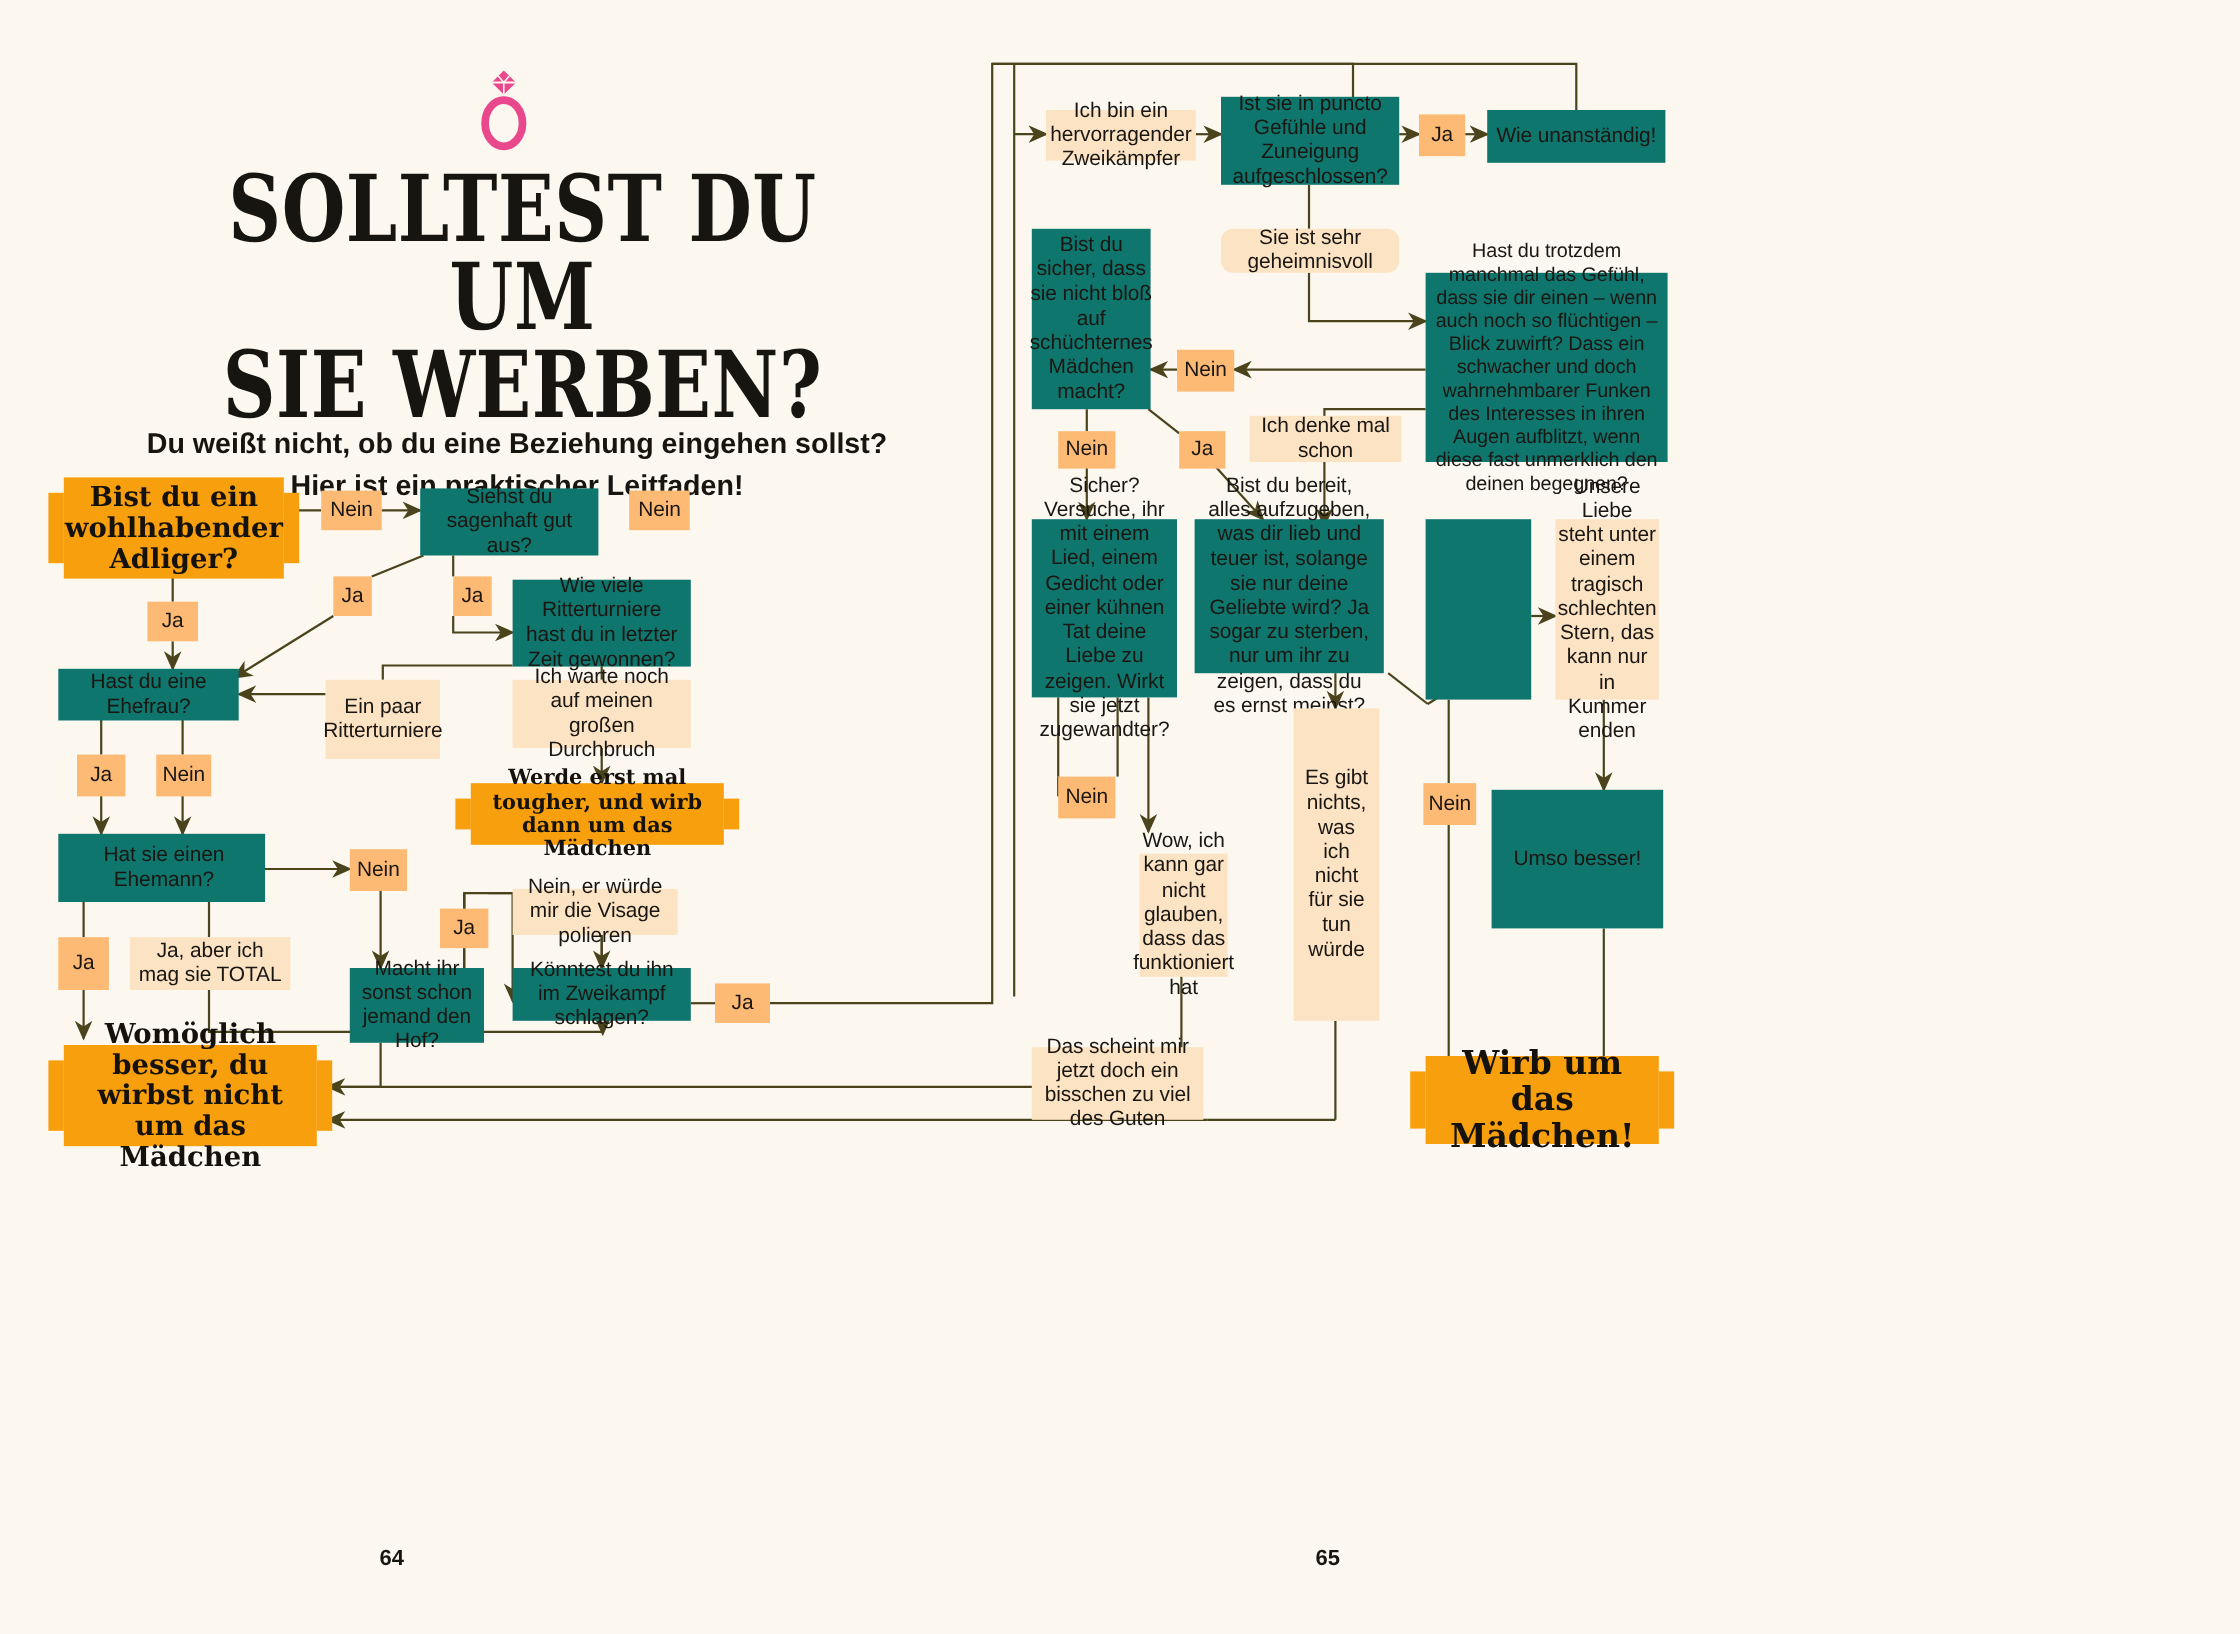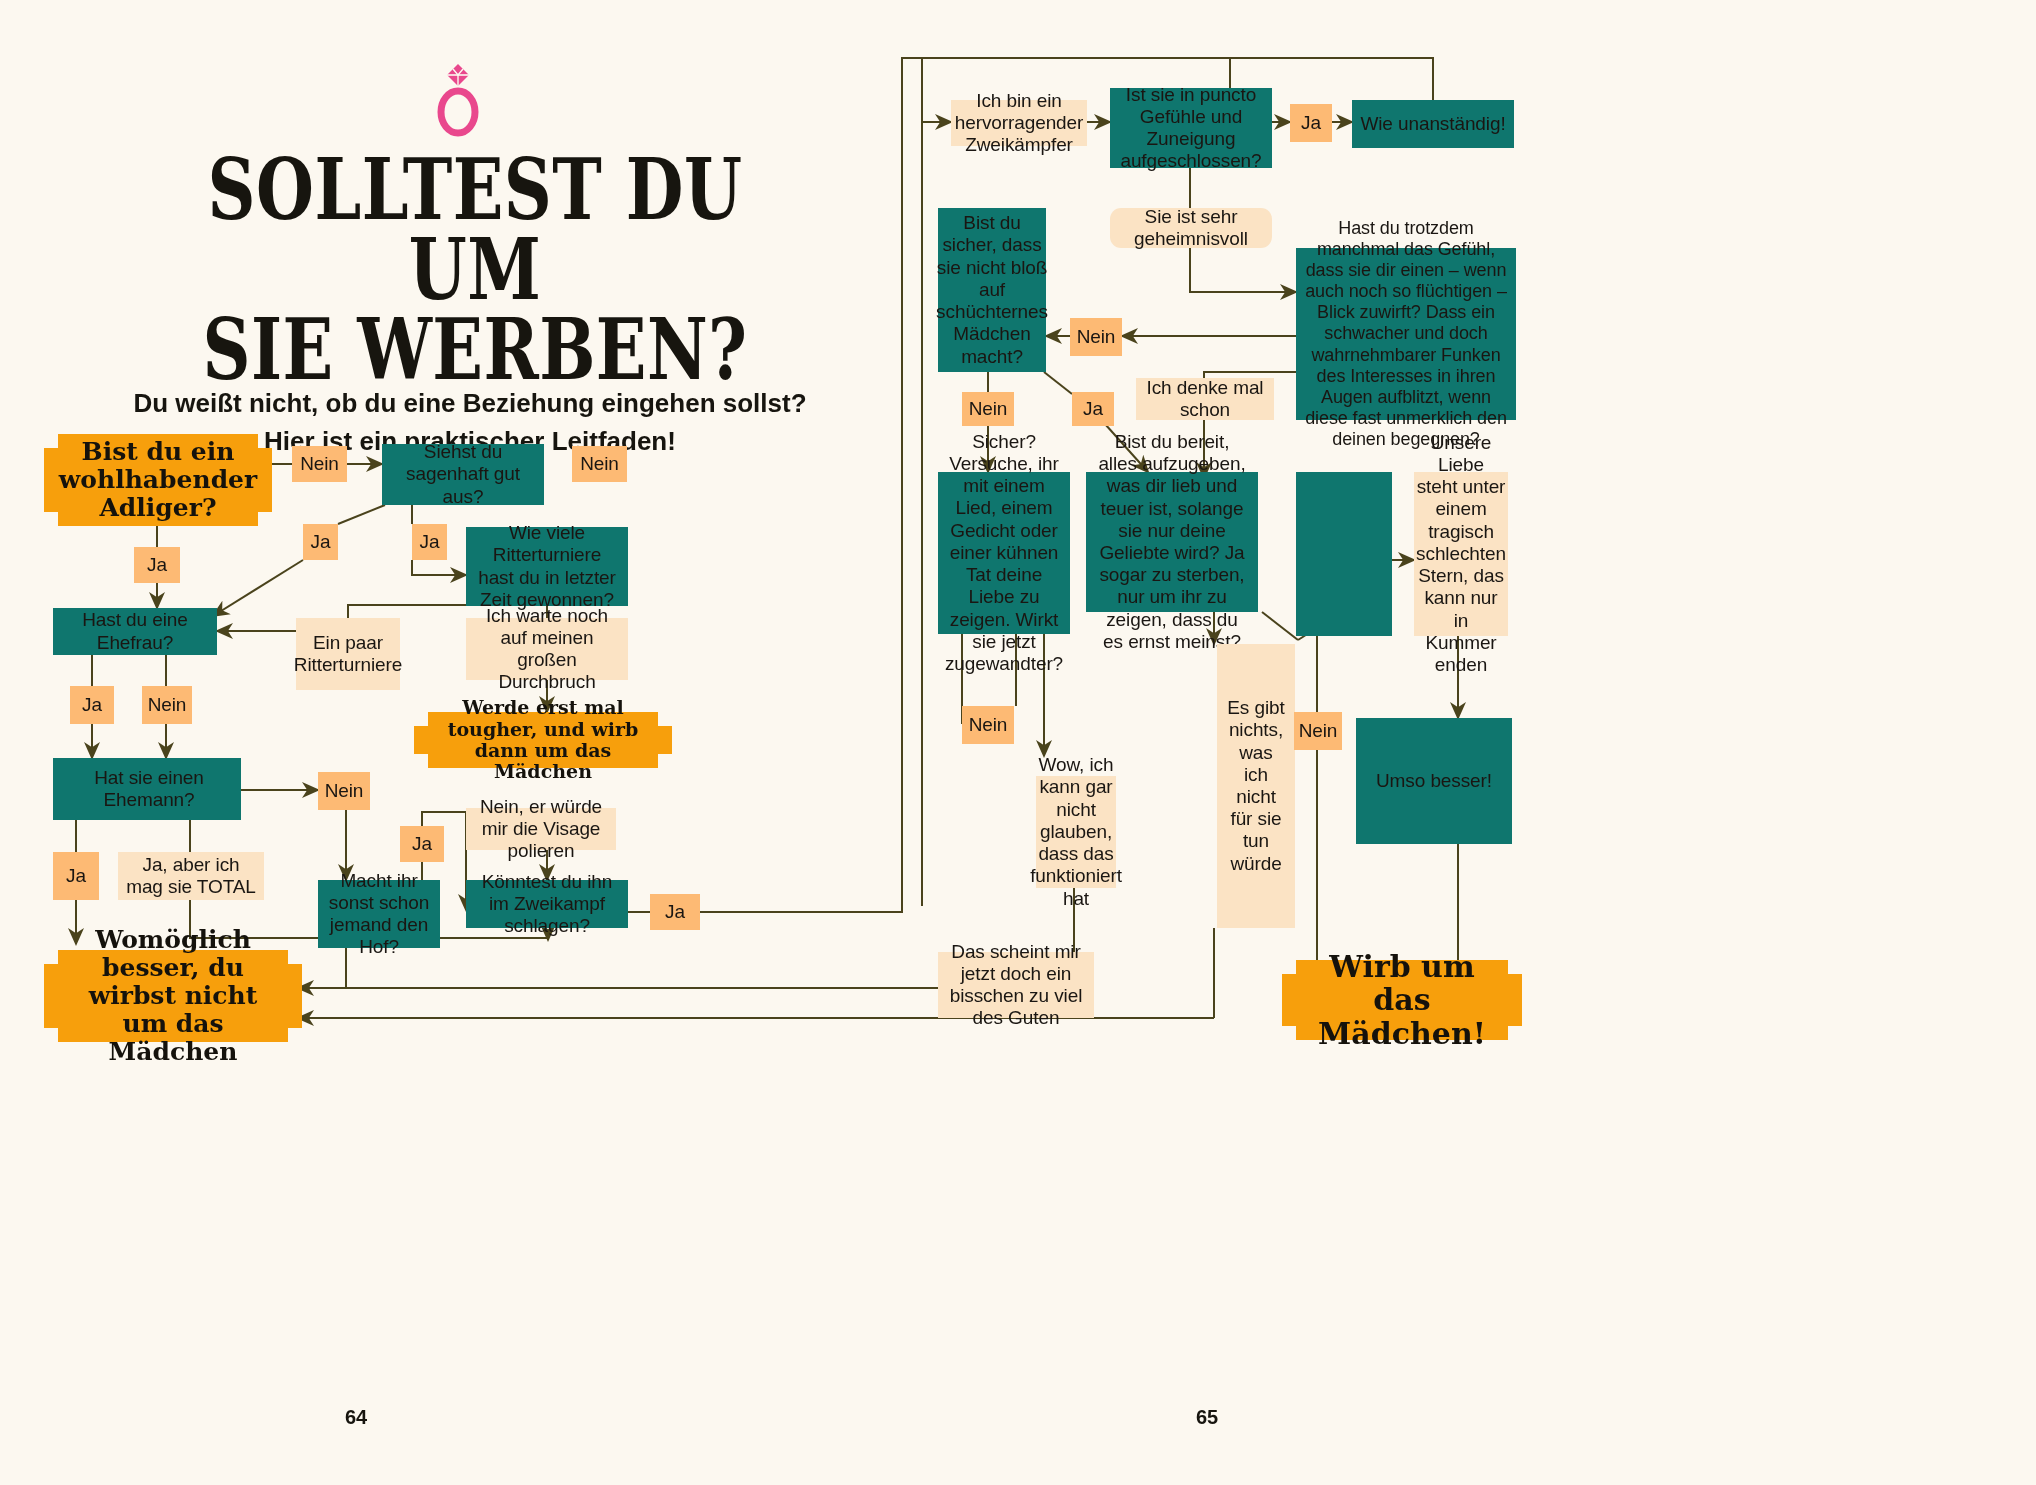--- a/index.html
+++ b/index.html
@@ -289,21 +289,21 @@
   <div class="node q" style="left:1086px;top:472px;width:172px;height:140px;">Bist du bereit, alles aufzugeben, was dir lieb und teuer ist, solange sie nur deine Geliebte wird? Ja sogar zu sterben, nur um ihr zu zeigen, dass du es ernst meinst?</div>
 
   <div class="node q" style="left:1296px;top:472px;width:96px;height:164px;"></div>
 
   <div class="node a" style="left:1414px;top:472px;width:94px;height:164px;">Unsere Liebe steht unter einem tragisch schlechten Stern, das kann nur in Kummer enden</div>
 
   <div class="node lbl" style="left:962px;top:706px;width:52px;height:38px;">Nein</div>
 
   <div class="node a" style="left:1036px;top:756px;width:80px;height:112px;margin-top:20px;">Wow, ich kann gar nicht glauben, dass das funktioniert hat</div>
 
-  <div class="node a" style="left:1176px;top:644px;width:78px;height:284px;margin-left:41px;">Es gibt nichts, was ich nicht für sie tun würde</div>
+  <div class="node a" style="left:1176px;top:644px;width:78px;height:284px;">Es gibt nichts, was ich nicht für sie tun würde</div>
 
   <div class="node lbl" style="left:1294px;top:712px;width:48px;height:38px;">Nein</div>
 
   <div class="node q" style="left:1356px;top:718px;width:156px;height:126px;">Umso besser!</div>
 
   <div class="node a" style="left:938px;top:952px;width:156px;height:66px;">Das scheint mir jetzt doch ein bisschen zu viel des Guten</div>
 
   <div class="term" style="left:1296px;top:960px;width:212px;height:80px;font-size:30px;">Wirb um das Mädchen!</div>
 
   <div class="pagenum" style="left:1196px;top:1406px;">65</div>

